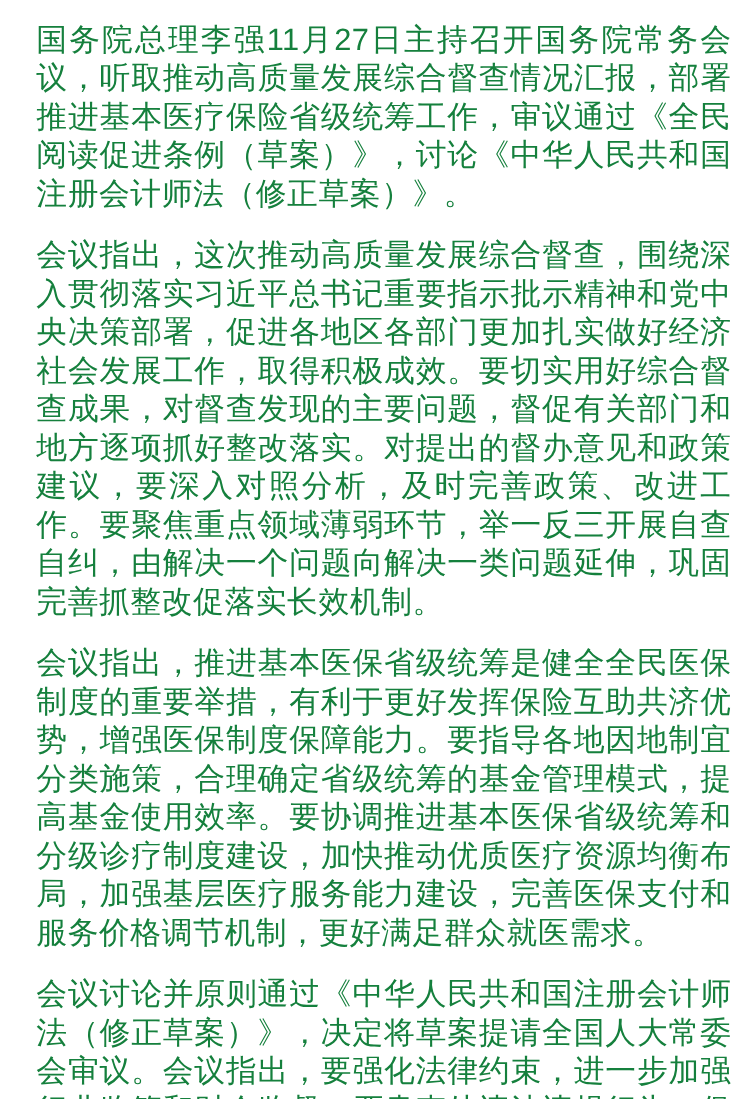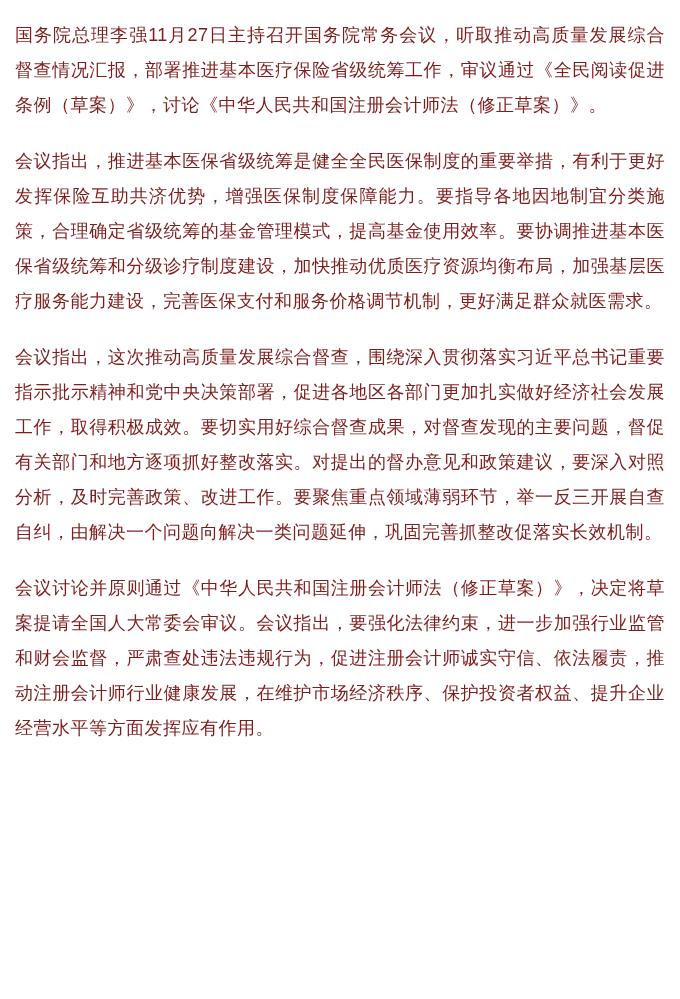--- a/index.html
+++ b/index.html
@@ -8,34 +8,35 @@
     background: #ffffff;
     font-family: "Liberation Sans", "DejaVu Sans", sans-serif;
   }
   .article {
     width: 680px;
     min-height: 999px;
     background: #ffffff;
     padding: 18px 15px 20px 15px;
   }
   .article p.para {
-    font-size: 18px;
+    font-size: 28px;
     line-height: 35px;
-    color: #7f1d1d;
+    color: #15803d;
     text-align: justify;
     text-justify: inter-ideograph;
     margin-bottom: 21px;
     letter-spacing: 0.5px;
+    margin-left: 18px;
   }
   .article p.para:last-of-type {
     margin-bottom: 0;
   }
 </style>
 </head>
 <body>
 
 <div class="article">
   <p class="para">国务院总理李强11月27日主持召开国务院常务会议，听取推动高质量发展综合督查情况汇报，部署推进基本医疗保险省级统筹工作，审议通过《全民阅读促进条例（草案）》，讨论《中华人民共和国注册会计师法（修正草案）》。</p>
+  <p class="para">会议指出，这次推动高质量发展综合督查，围绕深入贯彻落实习近平总书记重要指示批示精神和党中央决策部署，促进各地区各部门更加扎实做好经济社会发展工作，取得积极成效。要切实用好综合督查成果，对督查发现的主要问题，督促有关部门和地方逐项抓好整改落实。对提出的督办意见和政策建议，要深入对照分析，及时完善政策、改进工作。要聚焦重点领域薄弱环节，举一反三开展自查自纠，由解决一个问题向解决一类问题延伸，巩固完善抓整改促落实长效机制。</p>
   <p class="para">会议指出，推进基本医保省级统筹是健全全民医保制度的重要举措，有利于更好发挥保险互助共济优势，增强医保制度保障能力。要指导各地因地制宜分类施策，合理确定省级统筹的基金管理模式，提高基金使用效率。要协调推进基本医保省级统筹和分级诊疗制度建设，加快推动优质医疗资源均衡布局，加强基层医疗服务能力建设，完善医保支付和服务价格调节机制，更好满足群众就医需求。</p>
-  <p class="para">会议指出，这次推动高质量发展综合督查，围绕深入贯彻落实习近平总书记重要指示批示精神和党中央决策部署，促进各地区各部门更加扎实做好经济社会发展工作，取得积极成效。要切实用好综合督查成果，对督查发现的主要问题，督促有关部门和地方逐项抓好整改落实。对提出的督办意见和政策建议，要深入对照分析，及时完善政策、改进工作。要聚焦重点领域薄弱环节，举一反三开展自查自纠，由解决一个问题向解决一类问题延伸，巩固完善抓整改促落实长效机制。</p>
   <p class="para">会议讨论并原则通过《中华人民共和国注册会计师法（修正草案）》，决定将草案提请全国人大常委会审议。会议指出，要强化法律约束，进一步加强行业监管和财会监督，严肃查处违法违规行为，促进注册会计师诚实守信、依法履责，推动注册会计师行业健康发展，在维护市场经济秩序、保护投资者权益、提升企业经营水平等方面发挥应有作用。</p>
 
 </div>
 
 </body></html>

